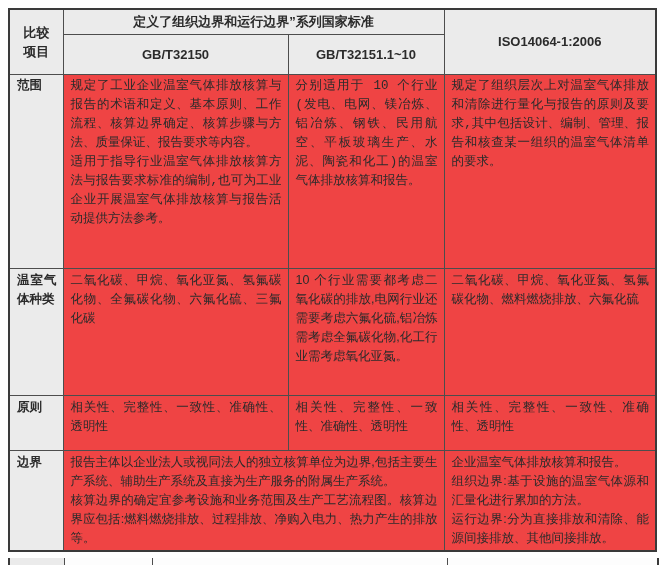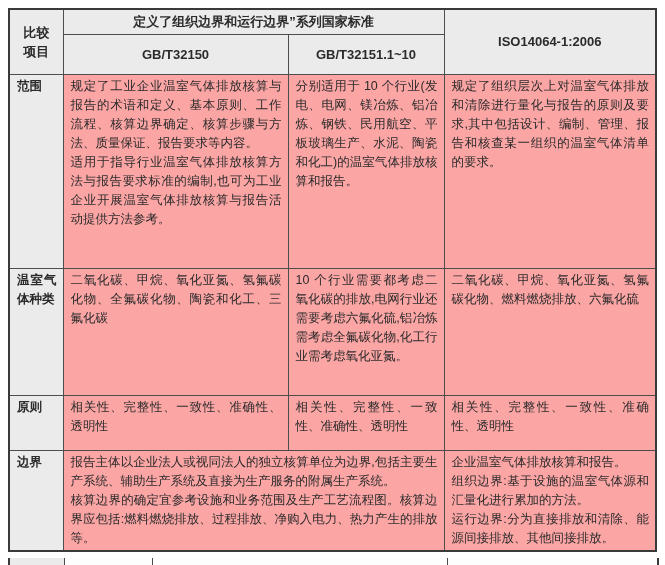--- a/index.html
+++ b/index.html
@@ -19,21 +19,21 @@
     background: #ffffff;
   }
   table.cmp {
     position: absolute;
     left: 8px;
     top: 8px;
     width: 647px;
     border-collapse: collapse;
     table-layout: fixed;
     border: 2px solid #3a3a3a;
-    background: #fca5a5;
+    background: #ef4444;
   }
   table.cmp td, table.cmp th {
     border: 1px solid #4d4d4d;
     padding: 2px 6px 2px 7px;
     font-size: 12.5px;
     line-height: 19px;
     vertical-align: top;
     text-align: justify;
     text-justify: inter-ideograph;
     overflow: hidden;
@@ -50,21 +50,21 @@
   td.rowlabel {
     background: #ebebeb;
     font-weight: bold;
     font-size: 13px;
     text-align: center;
     vertical-align: middle;
     word-break: break-all;
   }
   tr.r-head1 { height: 25px; }
   tr.r-head2 { height: 40px; }
-  tr.r-scope { height: 194px; }
+  tr.r-scope { height: 194px; font-family: Liberation Mono, monospace; }
   tr.r-gas { height: 127px; margin-left: 44px; }
   tr.r-principle { height: 55px; }
   tr.r-boundary { height: 100px; }
   td p {
     margin: 0;
     padding: 0;
   }
   
   .sliver {
     position: absolute;
@@ -132,21 +132,21 @@
           <p>分别适用于 10 个行业(发电、电网、镁冶炼、铝冶炼、钢铁、民用航空、平板玻璃生产、水泥、陶瓷和化工)的温室气体排放核算和报告。</p>
         </td>
         <td>
           <p>规定了组织层次上对温室气体排放和清除进行量化与报告的原则及要求,其中包括设计、编制、管理、报告和核查某一组织的温室气体清单的要求。</p>
         </td>
       </tr>
 
       <tr class="r-gas">
         <td class="rowlabel">温室气体种类</td>
         <td>
-          <p>二氧化碳、甲烷、氧化亚氮、氢氟碳化物、全氟碳化物、陶瓷和化工、三氟化碳</p>
+          <p>二氧化碳、甲烷、氧化亚氮、氢氟碳化物、全氟碳化物、六氟化硫、三氟化碳</p>
         </td>
         <td>
           <p>10 个行业需要都考虑二氧化碳的排放,电网行业还需要考虑六氟化硫,铝冶炼需考虑全氟碳化物,化工行业需考虑氧化亚氮。</p>
         </td>
         <td>
           <p>二氧化碳、甲烷、氧化亚氮、氢氟碳化物、燃料燃烧排放、六氟化硫</p>
         </td>
       </tr>
 
       <tr class="r-principle">

